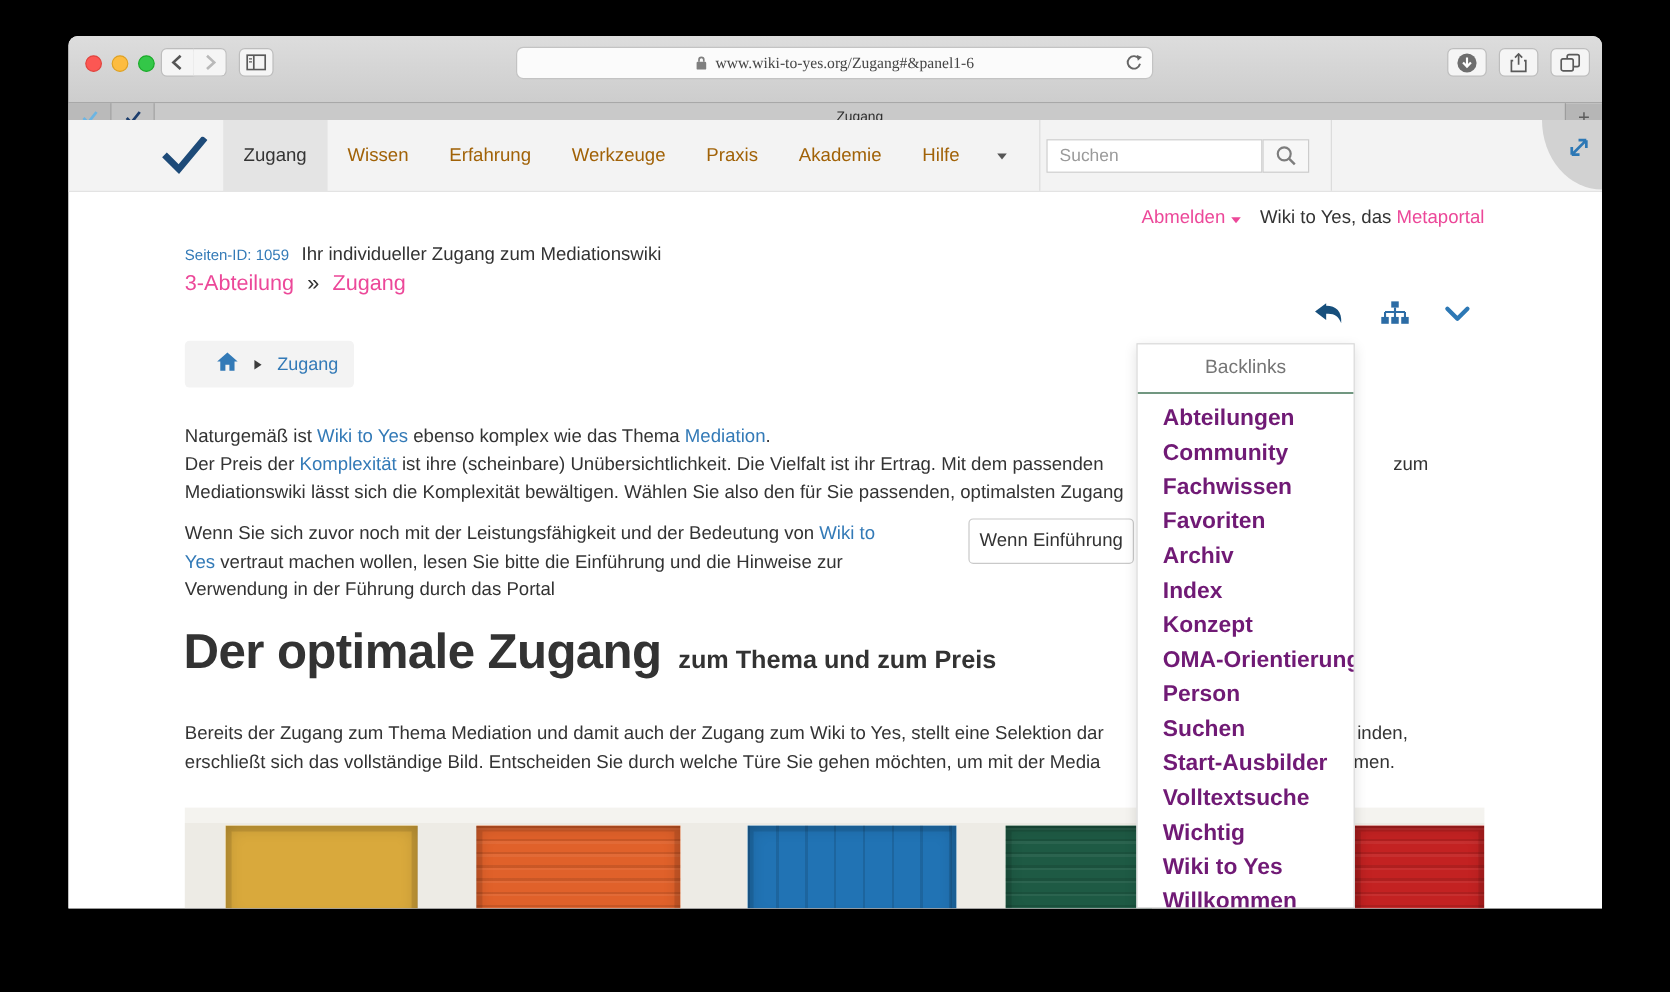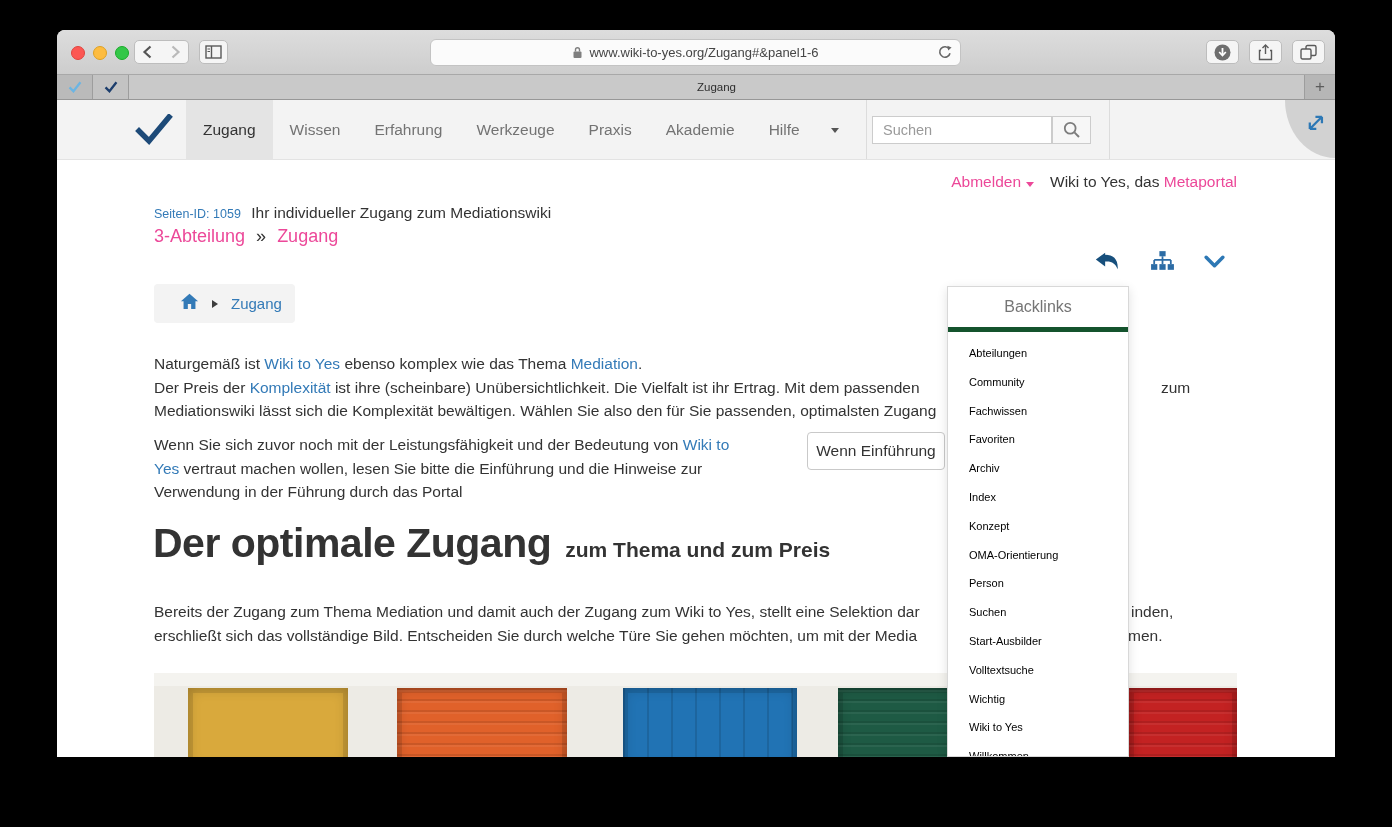--- a/index.html
+++ b/index.html
@@ -1,21 +1,21 @@
 <!DOCTYPE html>
 <html><head>
 <meta charset="utf-8">
 <style>
   html,body{margin:0;padding:0;background:#000;width:1392px;height:827px;overflow:hidden;
     font-family:"Liberation Sans","DejaVu Sans",sans-serif;}
   .window{position:absolute;left:57px;top:30px;width:1278px;height:727px;background:#fff;
     border-radius:8px 8px 0 0;overflow:hidden;}
   
-  .titlebar{position:relative;height:45px;background:linear-gradient(180deg,#dddddd,#cdcdcd);
-    border-bottom:1px solid #a8a8a8;box-sizing:border-box;}
+  .titlebar{position:relative;height:56px;background:linear-gradient(180deg,#dddddd,#cdcdcd);
+    border-bottom:1px solid #a8a8a8;box-sizing:border-box;font-family:Liberation Serif, serif;}
   .lights{position:absolute;left:14px;top:16px;display:flex;gap:8px;}
   .light{width:12px;height:12px;border-radius:50%;}
   .light.red{background:#fc5753;border:0.5px solid #e0443e;}
   .light.yellow{background:#fdbc40;border:0.5px solid #dea123;}
   .light.green{background:#33c748;border:0.5px solid #1aab29;}
   .chrome-btn{position:absolute;top:10px;height:24px;background:#f5f5f5;border:1px solid #bdbdbd;
     border-radius:5px;box-sizing:border-box;display:flex;align-items:center;justify-content:center;}
   .btn-back{left:77px;width:28px;border-radius:5px 0 0 5px;}
   .btn-fwd{left:104px;width:28px;border-radius:0 5px 5px 0;border-left:none;}
   .btn-sidebar{left:142px;width:29px;}
@@ -37,21 +37,21 @@
   .newtab{width:30px;display:flex;align-items:center;justify-content:center;color:#5c5c5c;
     font-size:17px;font-weight:400;}
   
   .site{position:absolute;left:0;top:70px;width:1278px;height:657px;background:#fff;overflow:hidden;}
   .sitenav{position:absolute;left:0;top:0;width:100%;height:60px;background:#f3f3f3;
     border-bottom:1px solid #e3e3e3;box-sizing:border-box;}
   .sitenav .vdiv{position:absolute;top:0;bottom:0;width:1px;background:#dcdcdc;}
   .vdiv.v1{left:809px}.vdiv.v2{left:1052px}
   .logo{position:absolute;left:78px;top:14px;}
   .nav-flex{position:absolute;left:129px;top:0;height:60px;display:flex;align-items:stretch;}
-  .nav-item{padding:0 17px;line-height:60px;font-size:15.5px;color:#737373;cursor:pointer;}
+  .nav-item{padding:0 17px;line-height:60px;font-size:15.5px;color:#a16207;cursor:pointer;}
   .nav-item.active{background:#e4e4e4;color:#333;}
   .nav-caret-item{display:flex;align-items:center;padding:0 14px;color:#555;}
   .caret{width:0;height:0;border-left:4.5px solid transparent;border-right:4.5px solid transparent;
     border-top:5px solid currentColor;display:inline-block;}
   .search-input{position:absolute;left:815px;top:16px;width:180px;height:28px;box-sizing:border-box;
     border:1px solid #ccc;background:#fff;font-size:14.5px;padding:0 10px;color:#333;
     font-family:"Liberation Sans","DejaVu Sans",sans-serif;}
   .search-input::placeholder{color:#9a9a9a;}
   .search-btn{position:absolute;left:995px;top:16px;width:39px;height:28px;box-sizing:border-box;
     border:1px solid #ccc;background:#f7f7f7;display:flex;align-items:center;justify-content:center;cursor:pointer;}
@@ -102,23 +102,23 @@
   .door1{left:34px;width:160px;}
   .door2{left:243px;width:170px;}
   .door3{left:469px;width:174px;}
   .door4{left:684px;width:122px;}
   .door5{left:975px;width:108px;}
   
   .panel{position:absolute;left:890px;top:186px;width:182px;bottom:0;background:#fff;
     border:1px solid #d8d8d8;box-sizing:border-box;box-shadow:0 3px 10px rgba(0,0,0,.12);
     z-index:50;overflow:hidden;}
   .panel-header{padding:11px 0 11px 0;text-align:center;font-size:16px;color:#757575;
-    border-bottom:5px solid #14532d;}
+    border-bottom:1px solid #14532d;}
   .panel ul{list-style:none;margin:0;padding:7px 0 0 21px;}
-  .panel li{line-height:28.8px;font-size:11px;color:#000000;cursor:pointer;white-space:nowrap;}
+  .panel li{line-height:28.8px;font-size:19px;color:#701a75;cursor:pointer;white-space:nowrap;font-weight:bold;}
 </style>
 </head>
 <body>
 
 <div class="window">
 
   <div class="titlebar">
     <div class="lights">
       <div class="light red"></div>
       <div class="light yellow"></div>

